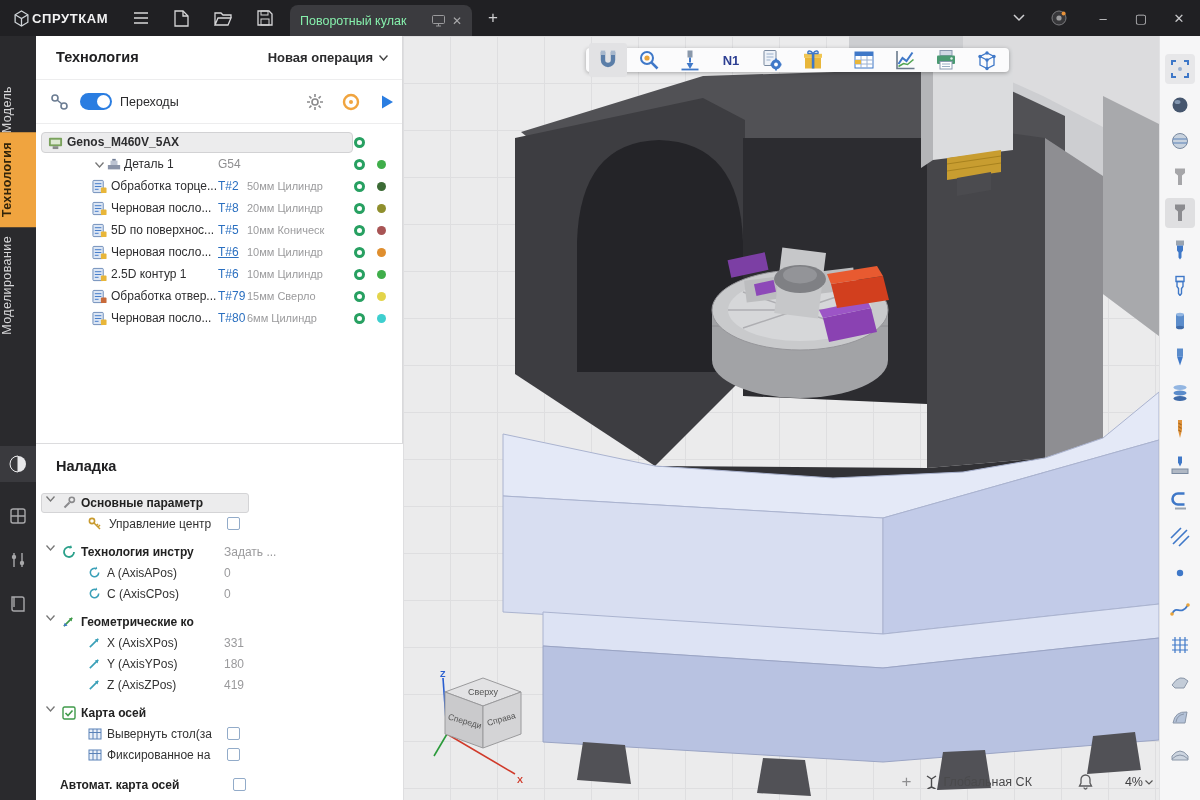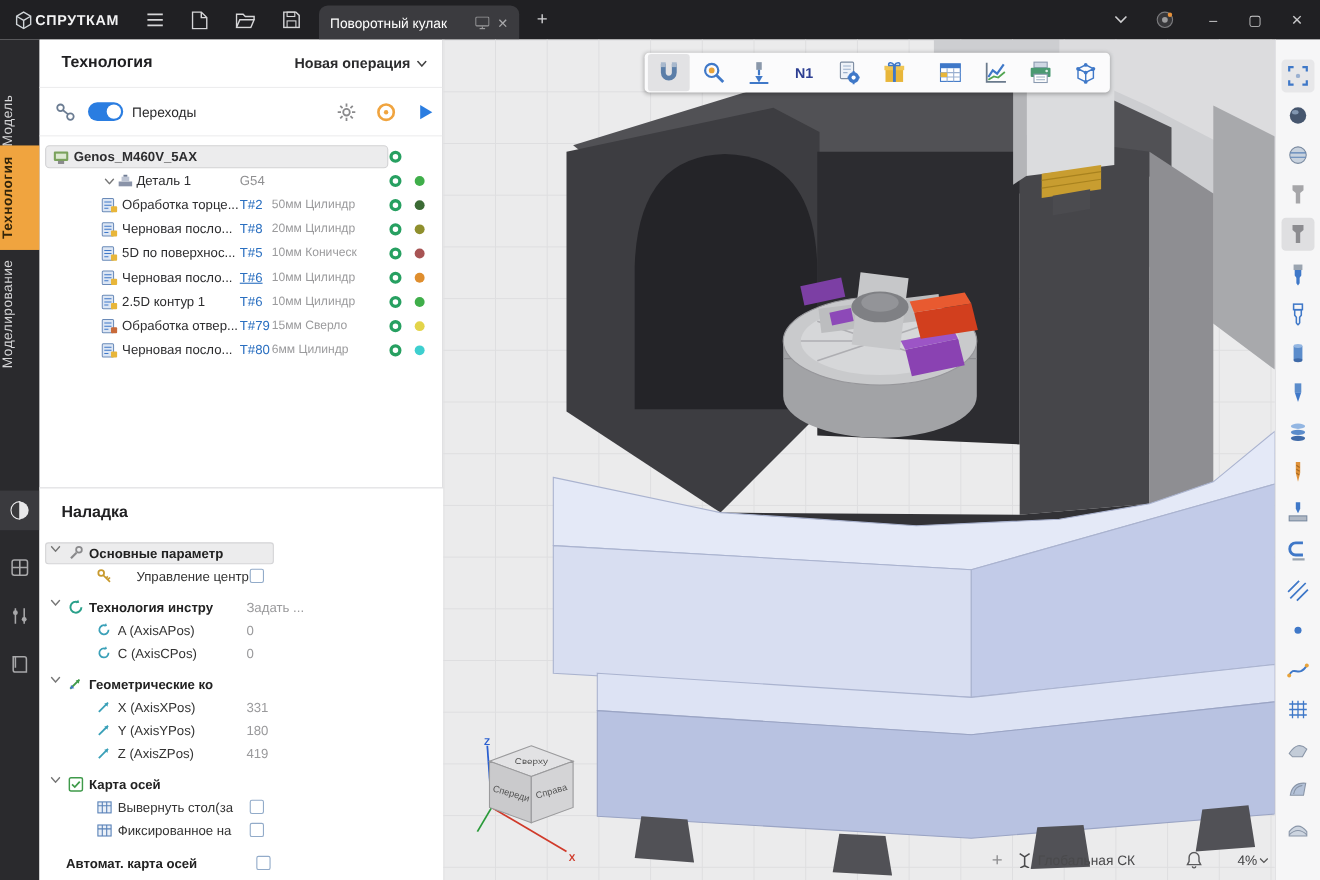--- a/index.html
+++ b/index.html
@@ -5,21 +5,21 @@
 *{margin:0;padding:0;box-sizing:border-box}
 html,body{width:1200px;height:800px;overflow:hidden;font-family:"Liberation Sans",sans-serif;background:#fff}
 .app{position:relative;width:1200px;height:800px}
 
 
 .titlebar{position:absolute;left:0;top:0;width:1200px;height:36px;background:#202023;color:#e9e9ea}
 .tb-abs{position:absolute;top:0;height:36px;display:flex;align-items:center;justify-content:center}
 .logo-name{font-size:13px;font-weight:bold;letter-spacing:.6px;color:#f2f2f3}
 .tb-btn{width:30px;cursor:pointer;color:#cfcfd1}
 .tab{position:absolute;left:290px;top:5px;width:182px;height:31px;background:#3b3b3f;border-radius:8px 8px 0 0;display:flex;align-items:center;padding:0 10px;gap:7px;cursor:pointer}
-.tab-title{font-size:12.5px;color:#ffffff;white-space:nowrap;overflow:hidden;flex:1}
+.tab-title{font-size:12.5px;color:#86efac;white-space:nowrap;overflow:hidden;flex:1}
 .winbtn{font-size:13px;color:#c9c9cb}
 
 
 .rail{position:absolute;left:0;top:36px;width:36px;height:764px;background:#2a2a2d}
 .rail-item{position:absolute;left:0;width:36px;writing-mode:vertical-rl;transform:rotate(180deg);font-size:12.5px;color:#d6d6d8;text-align:center;padding:10px 0;letter-spacing:.4px;cursor:pointer}
 .rail-item.active{background:#f0a43f;color:#33250a;font-weight:bold}
 .rail-tool{position:absolute;left:0;width:36px;height:36px;display:flex;align-items:center;justify-content:center;cursor:pointer}
 .rail-tool.tile{background:#3a3a3e}
 
 
@@ -57,21 +57,21 @@
 .prow .chev{position:absolute;left:10px;top:3px;width:13px;height:13px}
 .prow .pic{position:absolute;top:3px;width:14px;height:14px}
 .prow .plbl{position:absolute;top:3px;font-size:12px;color:#333;white-space:nowrap}
 .prow.group .plbl,.prow.footer .plbl{font-weight:bold;color:#222}
 .prow .pval{position:absolute;left:188px;top:3px;font-size:12px;color:#9a9a9c}
 .prow .cb{position:absolute;left:191px;top:3px;width:13px;height:13px;border:1px solid #92abc9;border-radius:2px;background:#fff;cursor:pointer}
 .prow.footer .cb{left:197px}
 
 
 .viewport{position:absolute;left:403px;top:36px;width:756px;height:764px;background-color:#ebebec;background-image:linear-gradient(#dedee0 1px,transparent 1px),linear-gradient(90deg,#dedee0 1px,transparent 1px);background-size:47px 47px;overflow:hidden}
-.vtoolbar{position:absolute;left:183px;top:12px;height:36px;background:#fbfbfc;border-radius:4px;box-shadow:0 1px 4px rgba(0,0,0,.3);display:flex;align-items:center;padding:3px;gap:3px}
+.vtoolbar{position:absolute;left:183px;top:12px;height:24px;background:#fbfbfc;border-radius:4px;box-shadow:0 1px 4px rgba(0,0,0,.3);display:flex;align-items:center;padding:3px;gap:3px}
 .vtb-btn{width:38px;height:34px;border-radius:3px;display:flex;align-items:center;justify-content:center;cursor:pointer}
 .vtb-btn.active{background:#e2e2e4}
 .vtb-btn.groupgap{margin-left:10px}
 .vtb-n1{font-size:13px;font-weight:bold;color:#2d3f92}
 .machine{position:absolute;left:0;top:0}
 .viewcube{position:absolute;left:28px;top:632px;cursor:pointer}
 .vstatus{position:absolute;right:6px;bottom:8px;display:flex;align-items:center;font-size:12.5px;color:#4a4a4c}
 .vs-plus{font-size:17px;color:#8e8e90;margin-right:14px;cursor:pointer}
 .vs-cs{display:flex;align-items:center;gap:5px;cursor:pointer}
 .vs-bell{margin-left:46px;cursor:pointer}
@@ -374,21 +374,21 @@
             </span>
             <span class="plbl" style="left:45px">Основные параметр</span>
           </div>
           <div class="prow item">
             <span class="pic" style="left:52px">
               <svg width="14" height="14" viewBox="0 0 14 14">
                 <circle cx="4" cy="4" r="2.6" fill="none" stroke="#c89a2e" stroke-width="1.6"></circle>
                 <path d="M6 6l6 6M10 10l2-2M8.5 8.5l1.5-1.5" stroke="#c89a2e" stroke-width="1.5"></path>
               </svg>
             </span>
-            <span class="plbl" style="left:88px">Управление центр</span>
+            <span class="plbl" style="left:73px">Управление центр</span>
             <span class="cb"></span>
           </div>
           <div class="prow group">
             <span class="chev">
               <svg width="9" height="6" viewBox="0 0 9 6">
                 <path d="M0.5 0.5L4.5 5l4-4.5" fill="none" stroke="#777" stroke-width="1.3"></path>
               </svg>
             </span>
             <span class="pic" style="left:26px">
               <svg width="14" height="14" viewBox="0 0 14 14">

